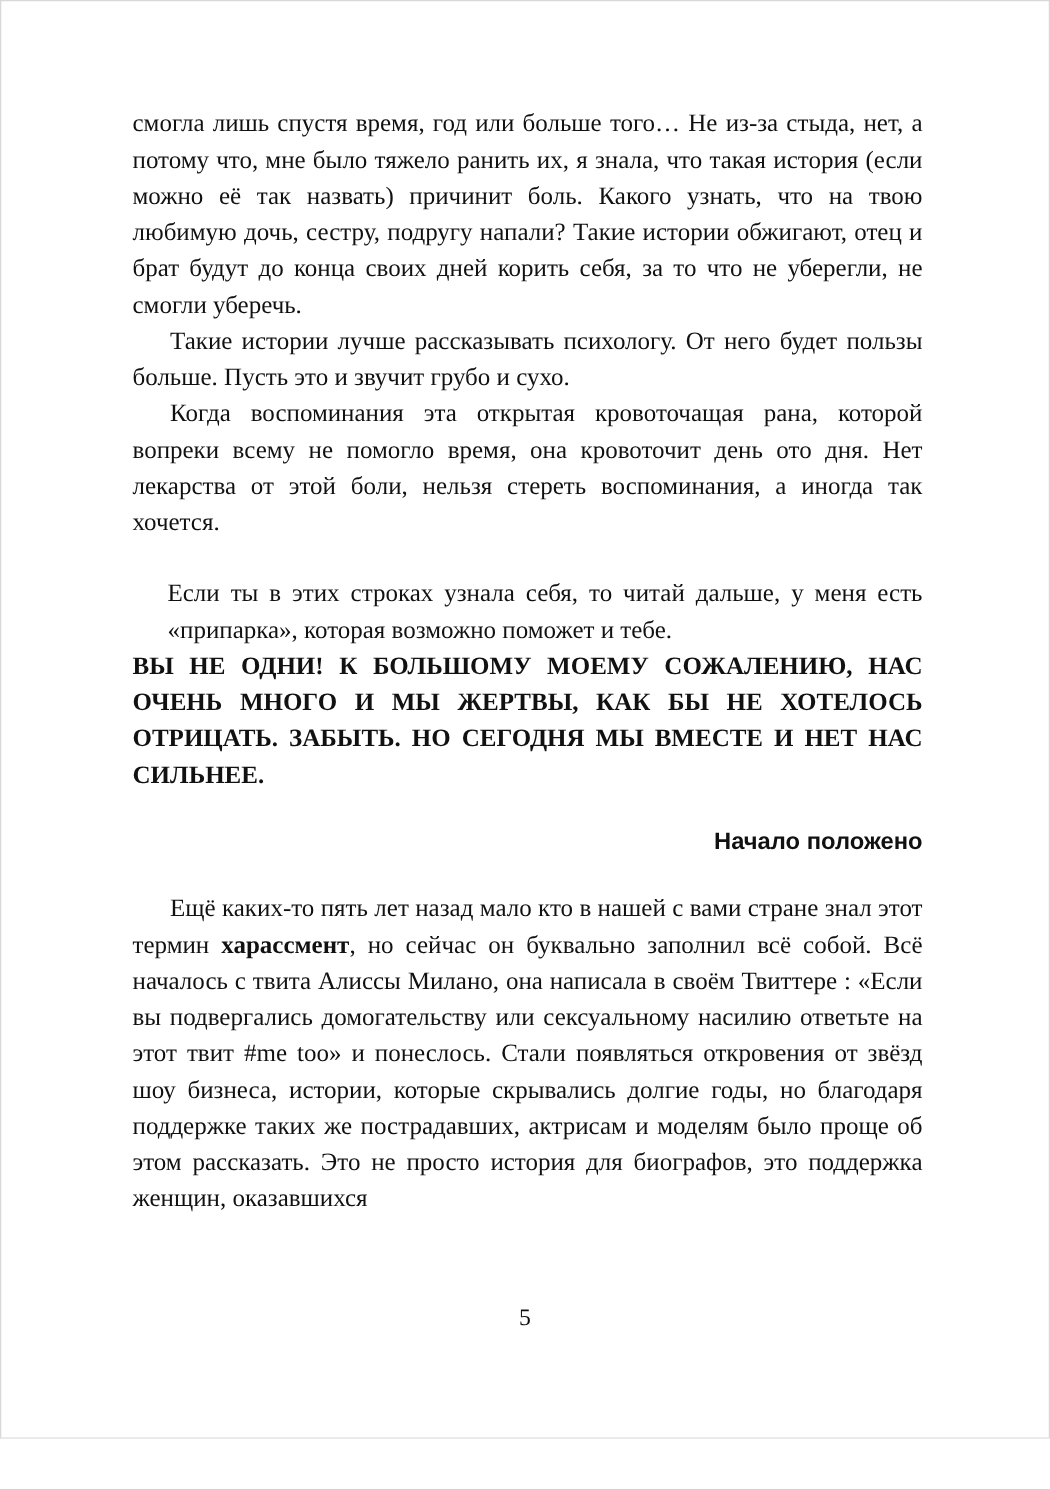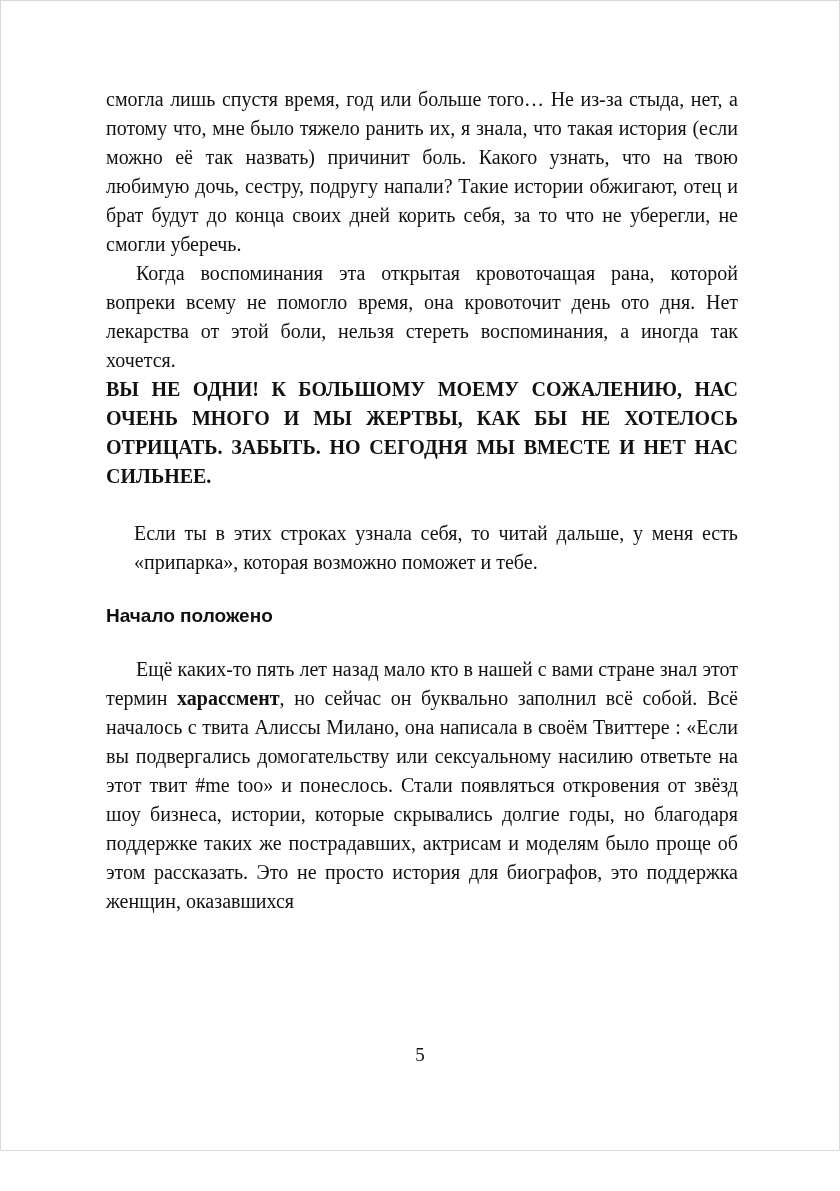--- a/index.html
+++ b/index.html
@@ -42,41 +42,42 @@
   }
   p.bold-caps {
     font-weight: bold;
     text-indent: 0;
   }
   h2.heading {
     font-family: "Liberation Sans", sans-serif;
     font-size: 19px;
     font-weight: bold;
     line-height: 24px;
-    text-align: left;
+    text-align: right;
     margin: 27px 0 27px 0;
     color: #111111;
   }
   .page-number {
     position: absolute;
     left: 0;
     bottom: 84px;
     width: 100%;
     text-align: center;
     font-size: 19px;
     font-family: "Liberation Serif", serif;
     color: #111111;
   }
 </style>
 </head>
 <body>
 
 <div class="page">
   <div class="text-block">
     <p class="body no-indent">смогла лишь спустя время, год или больше того… Не из-за стыда, нет, а потому что, мне было тяжело ранить их, я знала, что такая история (если можно её так назвать) причинит боль. Какого узнать, что на твою любимую дочь, сестру, подругу напали? Такие истории обжигают, отец и брат будут до конца своих дней корить себя, за то что не уберегли, не смогли уберечь.</p>
+    <p class="body">Такие истории лучше рассказывать психологу. От него будет пользы больше. Пусть это и звучит грубо и сухо.</p>
     <p class="body">Когда воспоминания эта открытая кровоточащая рана, которой вопреки всему не помогло время, она кровоточит день ото дня. Нет лекарства от этой боли, нельзя стереть воспоминания, а иногда так хочется.</p>
+    <p class="body quote">Если ты в этих строках узнала себя, то читай дальше, у меня есть «припарка», которая возможно поможет и тебе.</p>
     <p class="body bold-caps">ВЫ НЕ ОДНИ! К БОЛЬШОМУ МОЕМУ СОЖАЛЕНИЮ, НАС ОЧЕНЬ МНОГО И МЫ ЖЕРТВЫ, КАК БЫ НЕ ХОТЕЛОСЬ ОТРИЦАТЬ. ЗАБЫТЬ. НО СЕГОДНЯ МЫ ВМЕСТЕ И НЕТ НАС СИЛЬНЕЕ.</p>
-    <p class="body quote">Если ты в этих строках узнала себя, то читай дальше, у меня есть «припарка», которая возможно поможет и тебе.</p>
     <h2 class="heading">Начало положено</h2>
     <p class="body"><span>Ещё каких-то пять лет назад мало кто в нашей с вами стране знал этот термин </span><b>харассмент</b><span>, но сейчас он буквально заполнил всё собой. Всё началось с твита Алиссы Милано, она написала в своём Твиттере : «Если вы подвергались домогательству или сексуальному насилию ответьте на этот твит #me too» и понеслось. Стали появляться откровения от звёзд шоу бизнеса, истории, которые скрывались долгие годы, но благодаря поддержке таких же пострадавших, актрисам и моделям было проще об этом рассказать. Это не просто история для биографов, это поддержка женщин, оказавшихся</span></p>
   </div>
   <div class="page-number">5</div>
 </div>
 
 </body></html>

